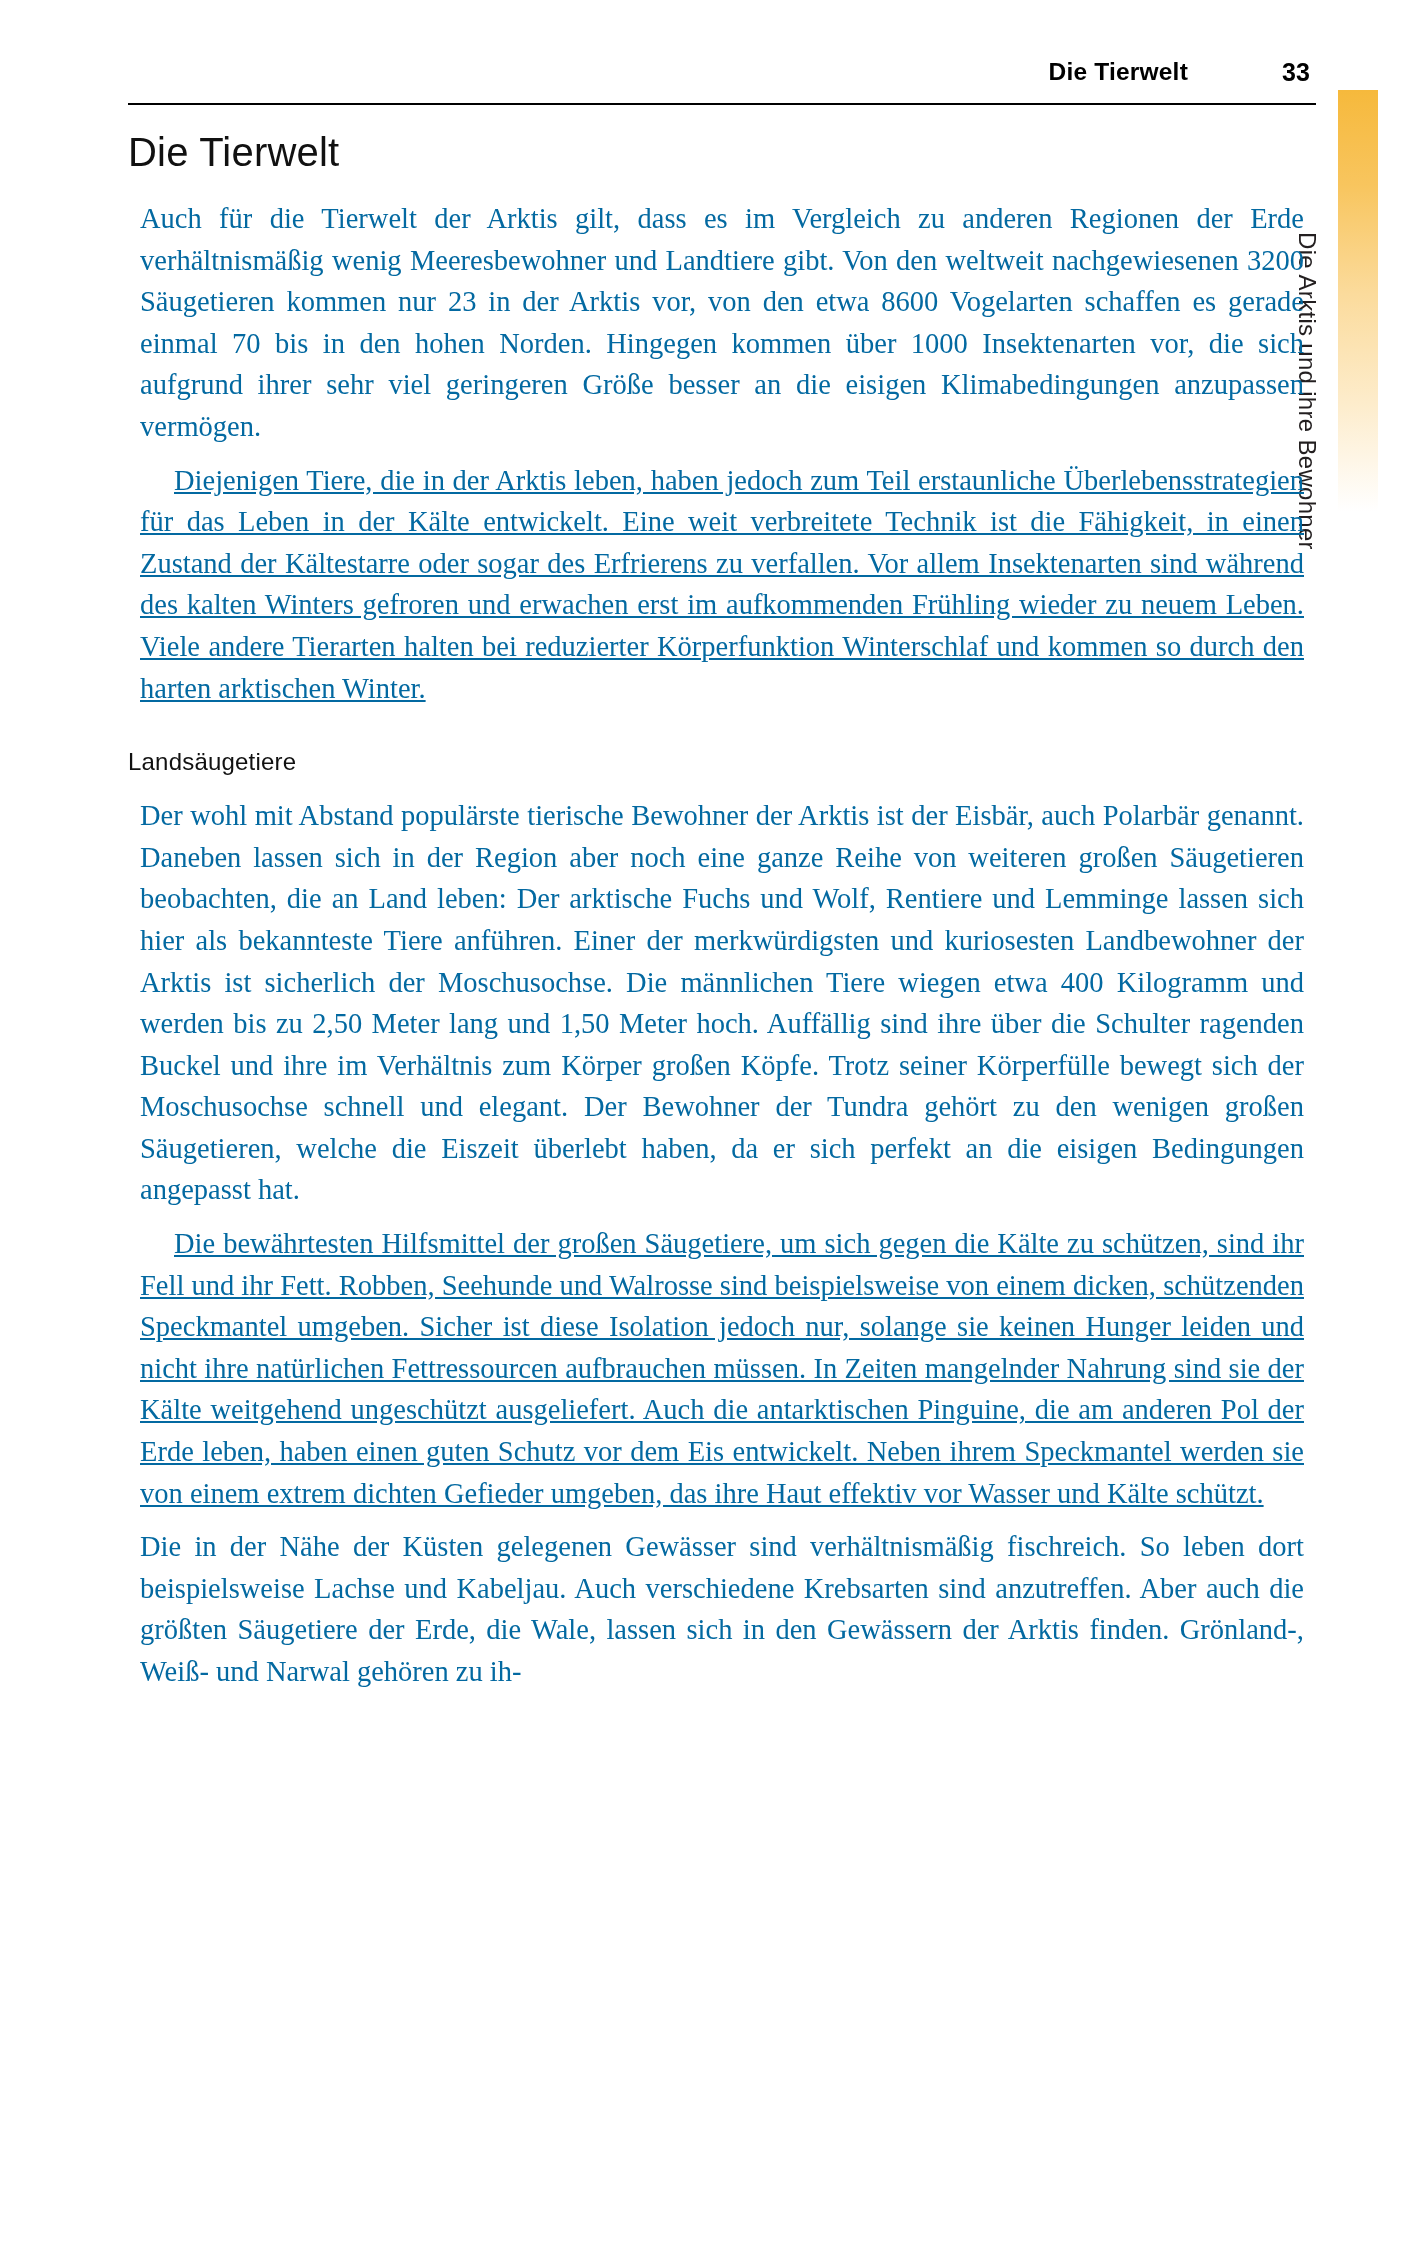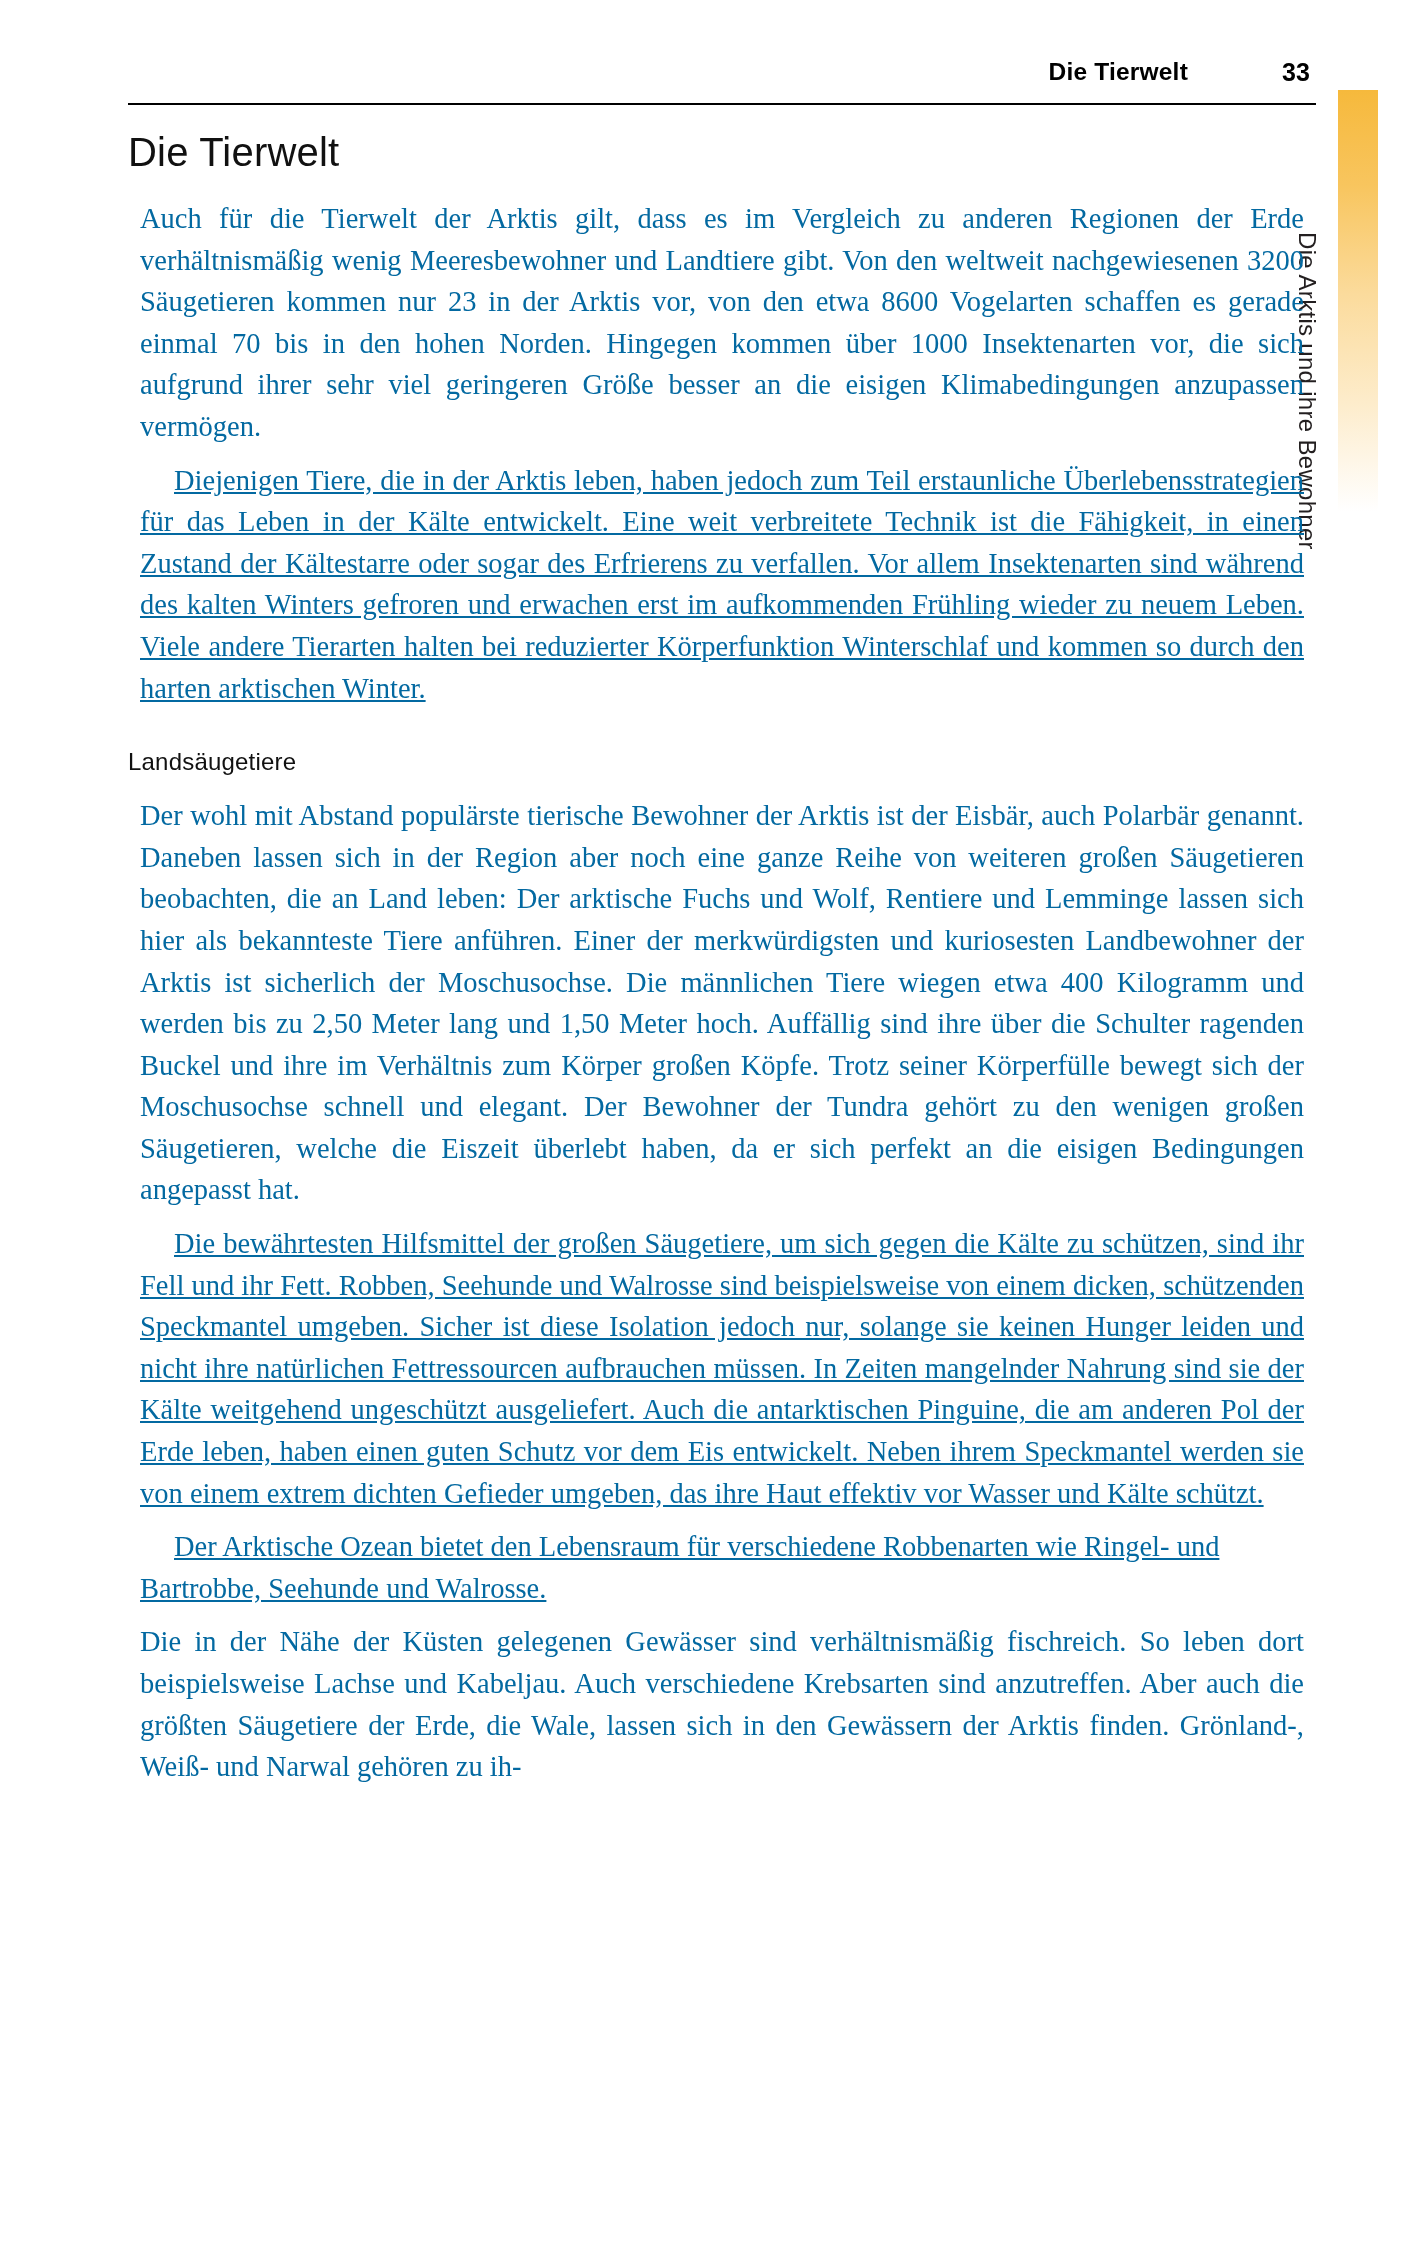--- a/index.html
+++ b/index.html
@@ -150,18 +150,17 @@
   <div class="col">
 
     <h1 class="chapter">Die Tierwelt</h1>
 
     <p class="body">Auch für die Tierwelt der Arktis gilt, dass es im Vergleich zu anderen Regionen der Erde verhältnismäßig wenig Meeresbewohner und Landtiere gibt. Von den weltweit nachgewiesenen 3200 Säugetieren kommen nur 23 in der Arktis vor, von den etwa 8600 Vogelarten schaffen es gerade einmal 70 bis in den hohen Norden. Hingegen kommen über 1000 Insektenarten vor, die sich aufgrund ihrer sehr viel geringeren Größe besser an die eisigen Klimabedingungen anzupassen vermögen.</p>
     <p class="body indent">Diejenigen Tiere, die in der Arktis leben, haben jedoch zum Teil erstaunliche Überlebensstrategien für das Leben in der Kälte entwickelt. Eine weit verbreitete Technik ist die Fähigkeit, in einen Zustand der Kältestarre oder sogar des Erfrierens zu verfallen. Vor allem Insektenarten sind während des kalten Winters gefroren und erwachen erst im aufkommenden Frühling wieder zu neuem Leben. Viele andere Tierarten halten bei reduzierter Körperfunktion Winterschlaf und kommen so durch den harten arktischen Winter.</p>
 
     <h2 class="section">Landsäugetiere</h2>
     <p class="body">Der wohl mit Abstand populärste tierische Bewohner der Arktis ist der Eisbär, auch Polarbär genannt. Daneben lassen sich in der Region aber noch eine ganze Reihe von weiteren großen Säugetieren beobachten, die an Land leben: Der arktische Fuchs und Wolf, Rentiere und Lemminge lassen sich hier als bekannteste Tiere anführen. Einer der merkwürdigsten und kuriosesten Landbewohner der Arktis ist sicherlich der Moschusochse. Die männlichen Tiere wiegen etwa 400 Kilogramm und werden bis zu 2,50 Meter lang und 1,50 Meter hoch. Auffällig sind ihre über die Schulter ragenden Buckel und ihre im Verhältnis zum Körper großen Köpfe. Trotz seiner Körperfülle bewegt sich der Moschusochse schnell und elegant. Der Bewohner der Tundra gehört zu den wenigen großen Säugetieren, welche die Eiszeit überlebt haben, da er sich perfekt an die eisigen Bedingungen angepasst hat.</p>
     <p class="body indent">Die bewährtesten Hilfsmittel der großen Säugetiere, um sich gegen die Kälte zu schützen, sind ihr Fell und ihr Fett. Robben, Seehunde und Walrosse sind beispielsweise von einem dicken, schützenden Speckmantel umgeben. Sicher ist diese Isolation jedoch nur, solange sie keinen Hunger leiden und nicht ihre natürlichen Fettressourcen aufbrauchen müssen. In Zeiten mangelnder Nahrung sind sie der Kälte weitgehend ungeschützt ausgeliefert. Auch die antarktischen Pinguine, die am anderen Pol der Erde leben, haben einen guten Schutz vor dem Eis entwickelt. Neben ihrem Speckmantel werden sie von einem extrem dichten Gefieder umgeben, das ihre Haut effektiv vor Wasser und Kälte schützt.</p>
-    <p class="body indent last">Der Arktische Ozean bietet den Lebensraum für verschiedene Robbenarten wie Ringel- und Bartrobbe, Seehunde und Walrosse.</p>
 
     <p class="body">Die in der Nähe der Küsten gelegenen Gewässer sind verhältnismäßig fischreich. So leben dort beispielsweise Lachse und Kabeljau. Auch verschiedene Krebsarten sind anzutreffen. Aber auch die größten Säugetiere der Erde, die Wale, lassen sich in den Gewässern der Arktis finden. Grönland-, Weiß- und Narwal gehören zu ih-</p>
 
   </div>
 </div>
 
 </body></html>

